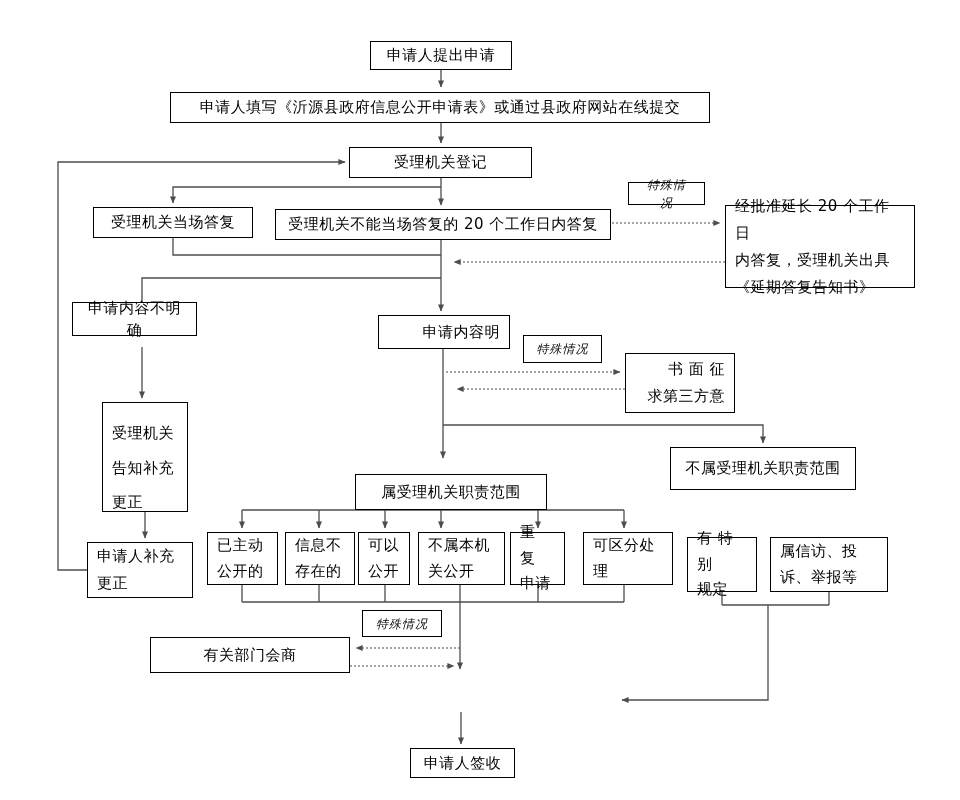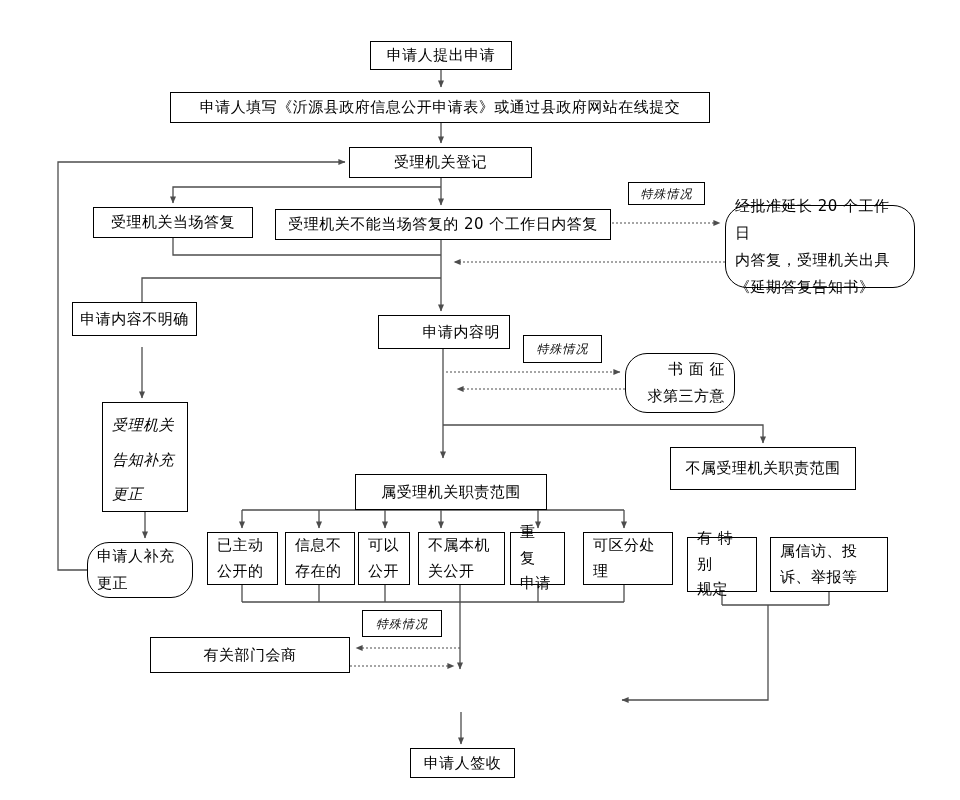--- a/index.html
+++ b/index.html
@@ -2,26 +2,26 @@
 <html><head>
 <meta charset="utf-8">
 <style>
   html,body{margin:0;padding:0;background:#fff;}
   #stage{position:relative;width:960px;height:800px;background:#fff;overflow:hidden;
          font-family:"DejaVu Sans","Liberation Sans",sans-serif;color:#000;}
   #wires{position:absolute;left:0;top:0;width:960px;height:800px;}
   .node{position:absolute;box-sizing:border-box;border:1.4px solid #000;background:#fff;
         display:flex;align-items:center;font-size:15px;letter-spacing:0.5px;
         line-height:1.5;white-space:pre-line;color:#000;}
-  .c{justify-content:center;text-align:center;padding:0 4px;}
+  .c{justify-content:center;text-align:center;padding:0 12px;}
   .l{justify-content:flex-start;text-align:left;padding:0 9px;}
   .r{justify-content:flex-end;text-align:right;padding:1px 9px;}
   .small{font-size:12px;letter-spacing:1px;font-style:italic;}
-  .lh23{line-height:2.3;align-items:flex-start;padding-top:5px;font-style:italic;}
-  .lh18{line-height:1.8;border-radius:22px;}
+  .lh23{line-height:2.3;align-items:flex-start;padding-top:13px;}
+  .lh18{line-height:1.8;}
   .lh17{line-height:1.72;}
 </style>
 </head>
 <body>
 
 <div id="stage">
 
   <svg id="wires" viewBox="0 0 960 800" xmlns="http://www.w3.org/2000/svg">
     <defs>
       <marker id="arr" markerWidth="9" markerHeight="8" refX="6.6" refY="3" orient="auto" markerUnits="userSpaceOnUse">

